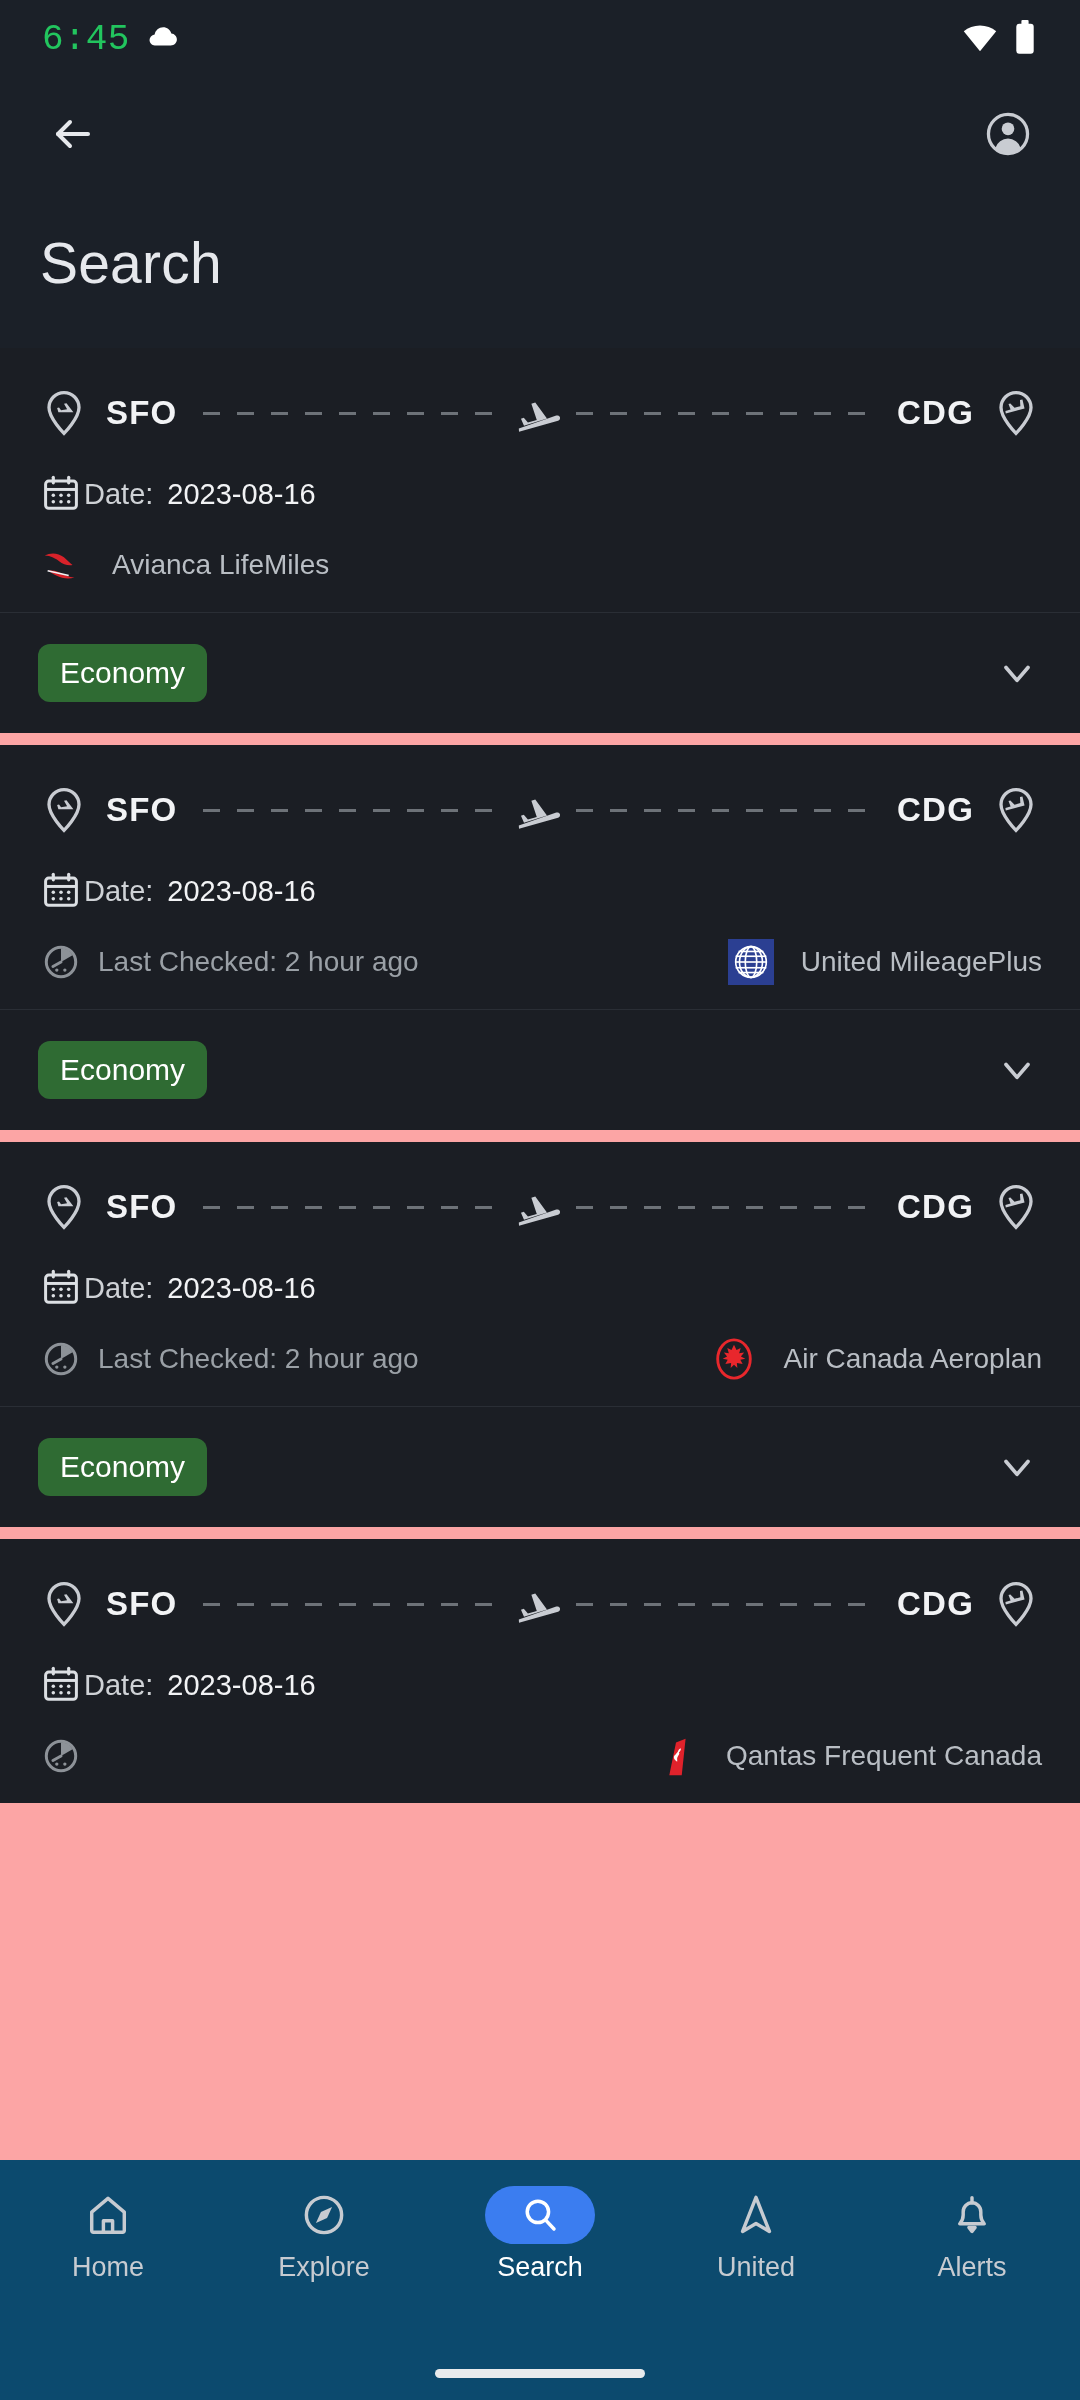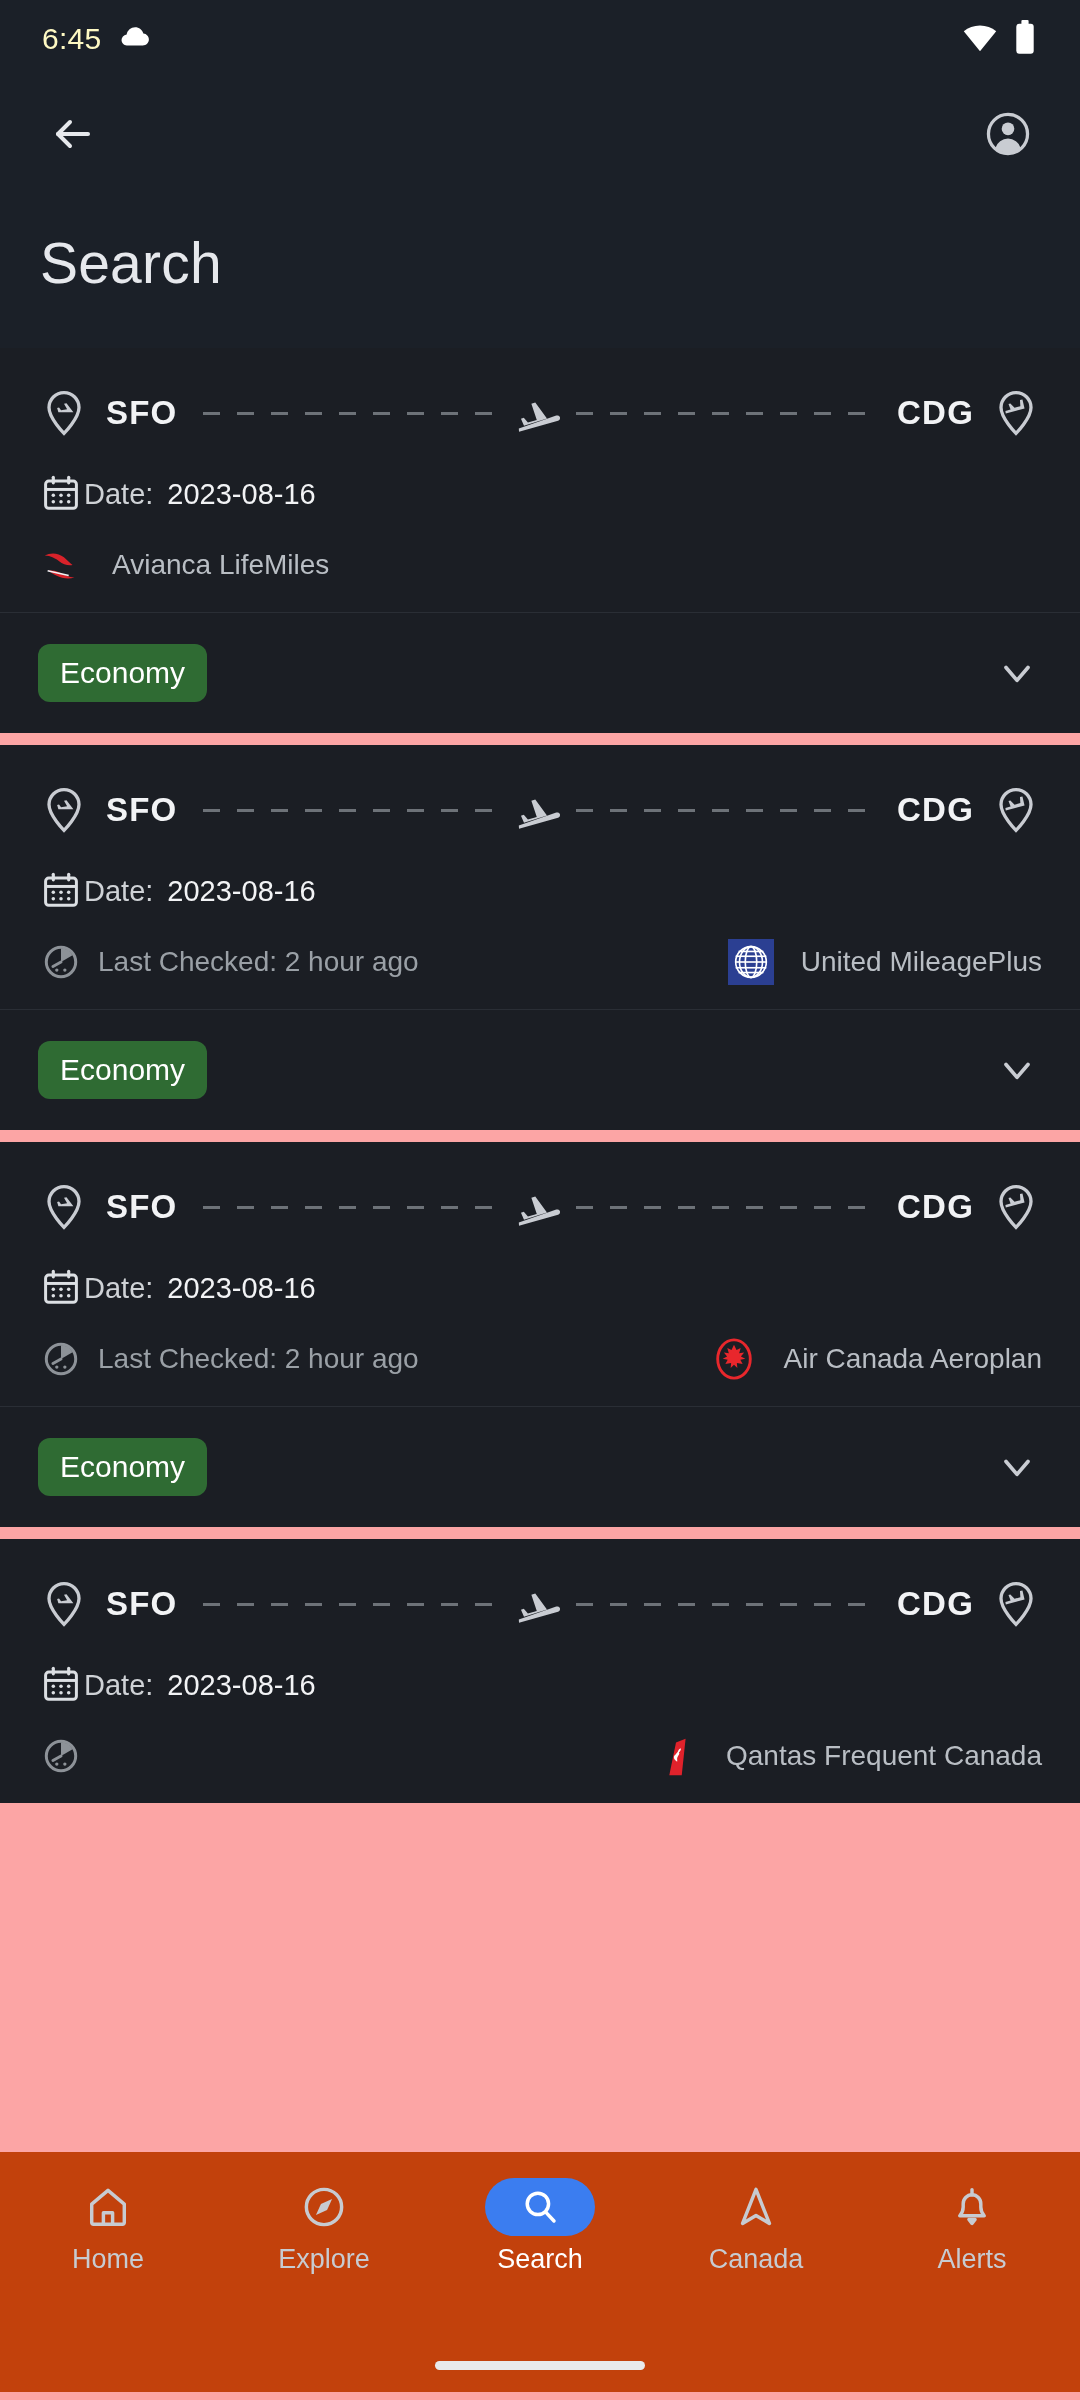--- a/index.html
+++ b/index.html
@@ -10,21 +10,21 @@
     overflow:hidden;
   }
   .phone { position:relative; width:1080px; height:2400px; background:#14171d; display:flex; flex-direction:column; }
 
   
   .statusbar {
     height:78px; background:#1b2028; display:flex; align-items:center;
     justify-content:space-between; padding:0 42px; flex:0 0 auto;
   }
   .sb-left { display:flex; align-items:center; gap:16px; }
-  .sb-time { color:#fef9c3; font-size:30px; font-weight:400; letter-spacing:.3px; }
+  .sb-time { color:#22c55e; font-size:36px; font-weight:400; letter-spacing:.3px;font-family:Liberation Mono, monospace; }
   .sb-right { display:flex; align-items:center; gap:14px; }
 
   
   .appbar { background:#1b2028; flex:0 0 auto; padding:0 40px; }
   .appbar-row { height:116px; display:flex; align-items:center; justify-content:space-between; }
   .icon-btn { width:64px; height:64px; display:flex; align-items:center; justify-content:center; }
   .page-title { font-size:57px; color:#e6e8ec; font-weight:400; letter-spacing:.2px;
                 padding-bottom:52px; padding-top:36px; }
 
   
@@ -55,22 +55,22 @@
   .card-divider { height:1px; background:#2a2e35; }
 
   .cabin-row { display:flex; align-items:center; justify-content:space-between;
                padding:26px 38px; min-height:120px; }
   .cabin-badge { background:#2f6b33; color:#fff; font-size:30px; font-weight:400;
                  padding:12px 22px; border-radius:12px; }
   .chev { width:50px; height:50px; display:flex; align-items:center; justify-content:center; }
 
   
   .bottomnav {
-    position:absolute; left:0; right:0; bottom:8px; height:240px;
-    background:#c2410c; display:flex; flex-direction:column; flex:0 0 auto;
+    position:absolute; left:0; right:0; bottom:0; height:240px;
+    background:#0c4a6e; display:flex; flex-direction:column; flex:0 0 auto;
   }
   .nav-items { flex:1 1 auto; display:flex; align-items:flex-start; padding-top:26px; }
   .nav-item { flex:1 1 0; display:flex; flex-direction:column; align-items:center; gap:8px; }
   .nav-pill { width:110px; height:58px; border-radius:29px; display:flex;
               align-items:center; justify-content:center; }
   .nav-pill.active { background:#3b7df0; }
   .nav-label { font-size:27px; color:#c7cbd1; }
   .nav-item.active .nav-label { color:#ffffff; }
   .home-indicator { height:54px; display:flex; align-items:center; justify-content:center; }
   .home-bar { width:210px; height:9px; border-radius:5px; background:#e8eaec; }
@@ -471,21 +471,21 @@
         </span>
         <span class="nav-label">Search</span>
       </div>
 
       <div class="nav-item">
         <span class="nav-pill">
           <svg width="46" height="46" viewBox="0 0 24 24" fill="none" stroke="#c7cbd1" stroke-width="1.8" stroke-linecap="round" stroke-linejoin="round">
             <polygon points="12,2.8 19,20.6 12,16.4 5,20.6"></polygon>
           </svg>
         </span>
-        <span class="nav-label">Canada</span>
+        <span class="nav-label">United</span>
       </div>
 
       <div class="nav-item">
         <span class="nav-pill">
           <svg width="46" height="46" viewBox="0 0 24 24" fill="none" stroke="#c7cbd1" stroke-width="1.8" stroke-linecap="round" stroke-linejoin="round">
             <path d="M18.4 16.6H5.6c1.2-1.3 1.8-2.2 1.8-4.6v-1.6A4.7 4.7 0 0 1 12 5.6a4.7 4.7 0 0 1 4.6 4.8V12c0 2.4.6 3.3 1.8 4.6z"></path>
             <line x1="12" y1="3" x2="12" y2="5.5"></line>
             <path d="M10.4 18.5h3.2L12 20.6z" fill="#c7cbd1"></path>
           </svg>
         </span>

